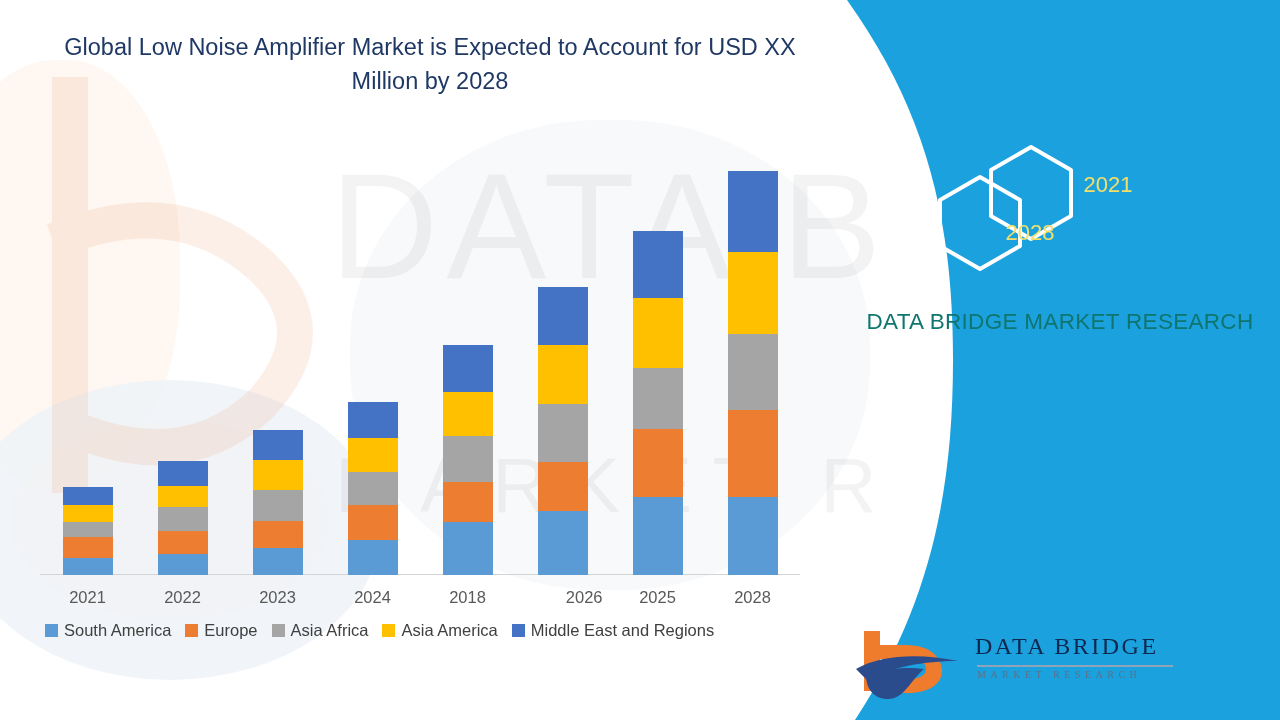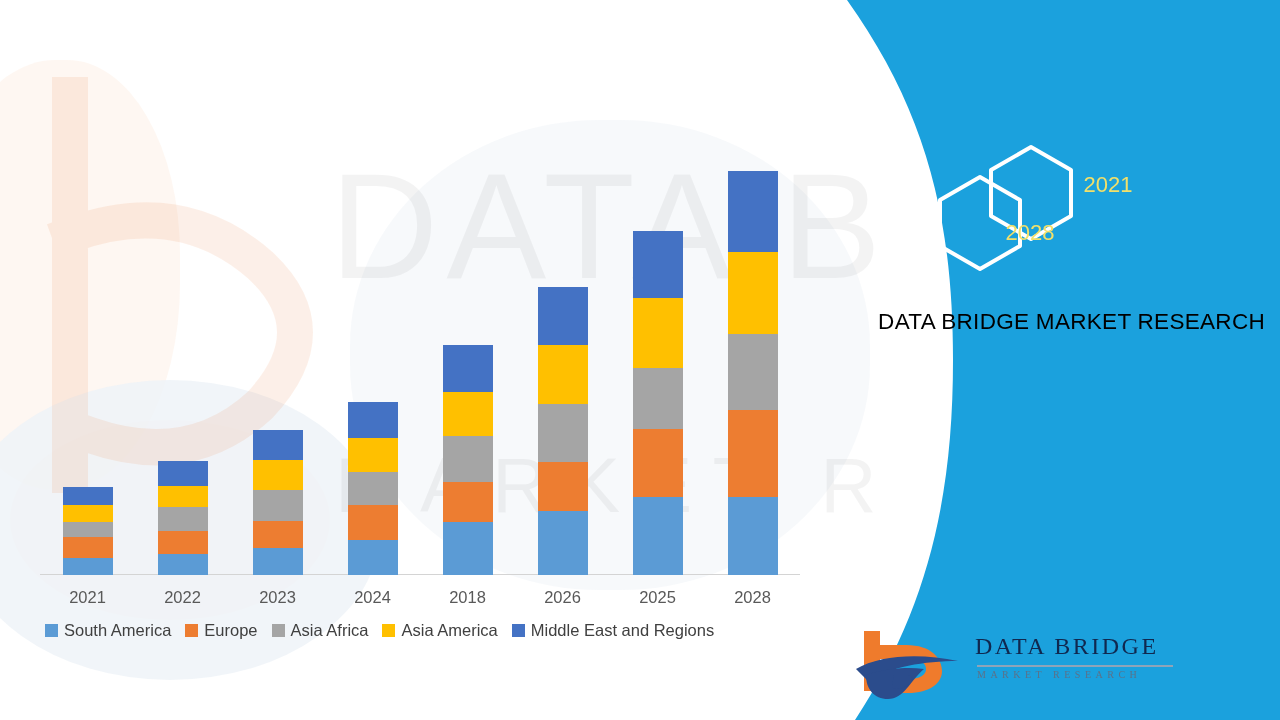--- a/index.html
+++ b/index.html
@@ -104,21 +104,21 @@
 
   #hex-wrap { position:absolute; left:0; top:125px; width:445px; height:145px; }
   .hex-label {
     position:absolute; color:#f2e06a; font-size:22px; text-align:center;
   }
   #hex-2028-label { left:150px; top:220px; width:90px; }
   #hex-2021-label { left:228px; top:172px; width:90px; }
 
   #brand-name {
     position:absolute; left:20px; top:305px; width:410px;
-    text-align:right; color:#000000; font-size:22.5px; line-height:1.55;
+    text-align:center; color:#0f766e; font-size:22.5px; line-height:1.55;
     letter-spacing:.3px;
   }
 
   
   #brand-logo { position:absolute; left:15px; top:625px; width:430px; height:82px; }
   .logo-text-main {
     position:absolute; left:125px; top:8px;
     color:#10284f; font-size:24px; letter-spacing:2.5px;
     font-family:"Liberation Serif", serif;
   }
@@ -142,20 +142,21 @@
   <div class="blob-blue"></div>
   <div class="blob-blue2"></div>
 
   <svg class="wm-logo" viewBox="0 0 310 420">
     <path d="M40 20 L40 400 M40 160 Q150 120 230 190 Q300 255 230 330 Q160 395 60 360" fill="none" stroke="#e8702a" stroke-width="36" stroke-linecap="square"></path>
   </svg>
 
   <div class="wm wm-top">DATA BRIDGE</div>
   <div class="wm wm-bottom">MARKET RESEARCH</div>
 
+  <div id="chart-title">Global Low Noise Amplifier Market is Expected to Account for USD XX Million by 2028</div>
 
   <div id="plot">
     <div id="axis-line"></div>
 
   <div class="bar-group" style="left: 22.5px;">
         <div class="seg" title="Middle East and Africa 2021: 17" style="background: rgb(68, 114, 196); height: 18.5256px;"></div>
         <div class="seg" title="South America 2021: 15" style="background: rgb(255, 192, 0); height: 16.3462px;"></div>
         <div class="seg" title="Asia Pacific 2021: 14" style="background: rgb(165, 165, 165); height: 15.2564px;"></div>
         <div class="seg" title="Europe 2021: 19" style="background: rgb(237, 125, 49); height: 20.7051px;"></div>
         <div class="seg" title="North America 2021: 16" style="background: rgb(91, 155, 213); height: 17.4359px;"></div>
@@ -210,21 +211,21 @@
         <div class="seg" title="North America 2028: 72" style="background: rgb(91, 155, 213); height: 78.4615px;"></div>
       </div>
     </div>
 
   <div id="x-labels">
       <div class="xlab" style="left: 7.5px;">2021</div>
       <div class="xlab" style="left: 102.5px;">2022</div>
       <div class="xlab" style="left: 197.5px;">2023</div>
       <div class="xlab" style="left: 292.5px;">2024</div>
       <div class="xlab" style="left: 387.5px;">2018</div>
-      <div class="xlab" style="left: 482.5px;">2026</div>
+      <div class="xlab" style="left: 482.5px; text-align: right;">2026</div>
       <div class="xlab" style="left: 577.5px;">2025</div>
       <div class="xlab" style="left: 672.5px;">2028</div>
     </div>
 
   <div id="legend">
       <div class="leg-item">
         <span class="leg-swatch" style="background: rgb(91, 155, 213);"></span>
         <span class="leg-label">South America</span>
       </div>
       <div class="leg-item">

